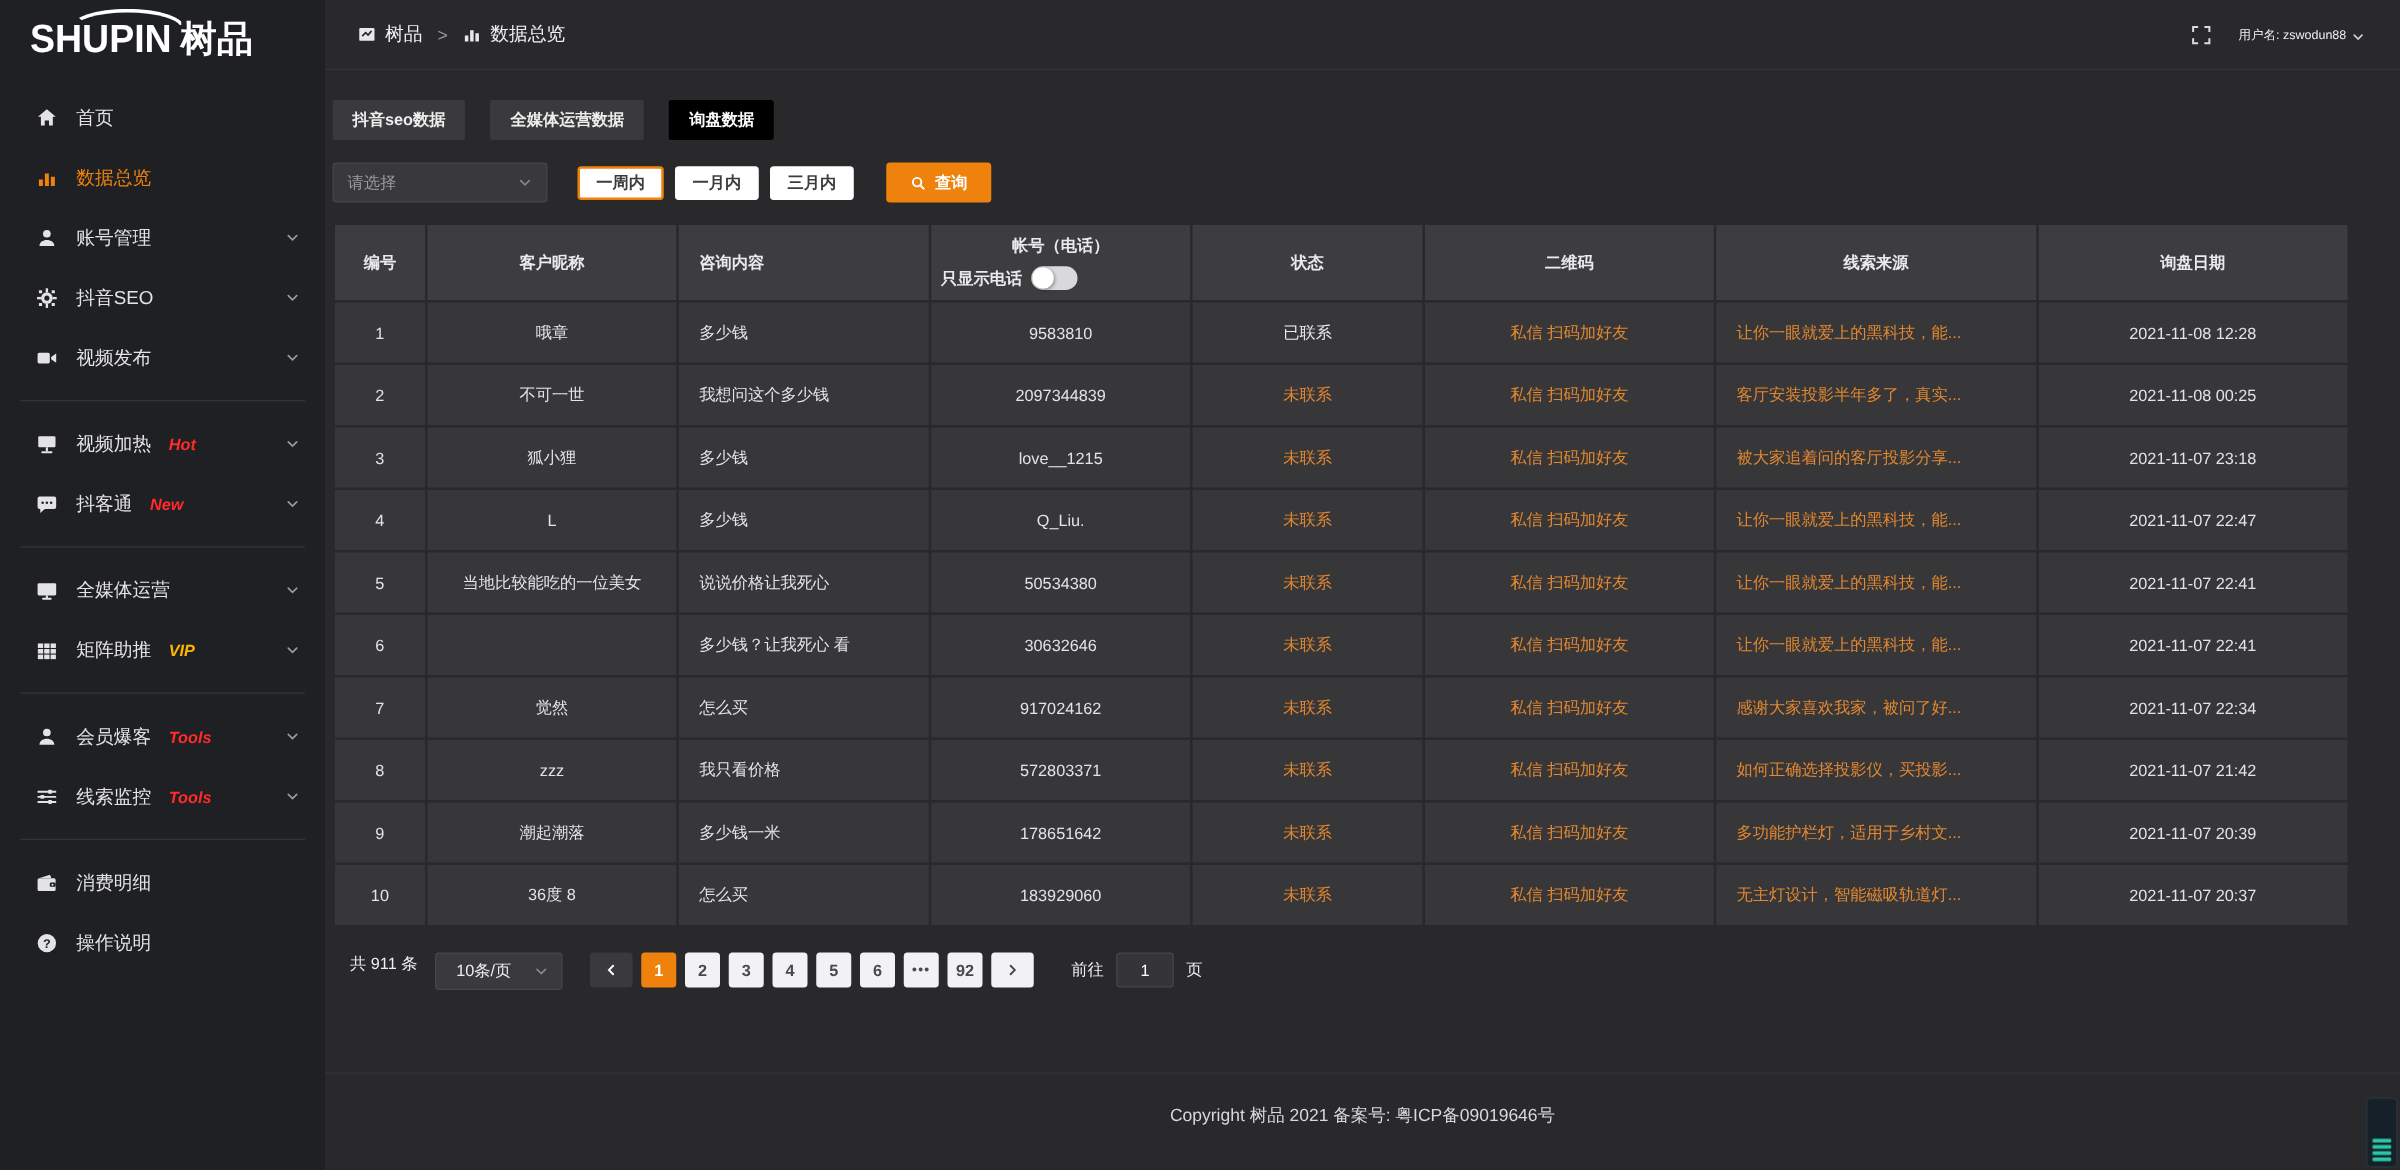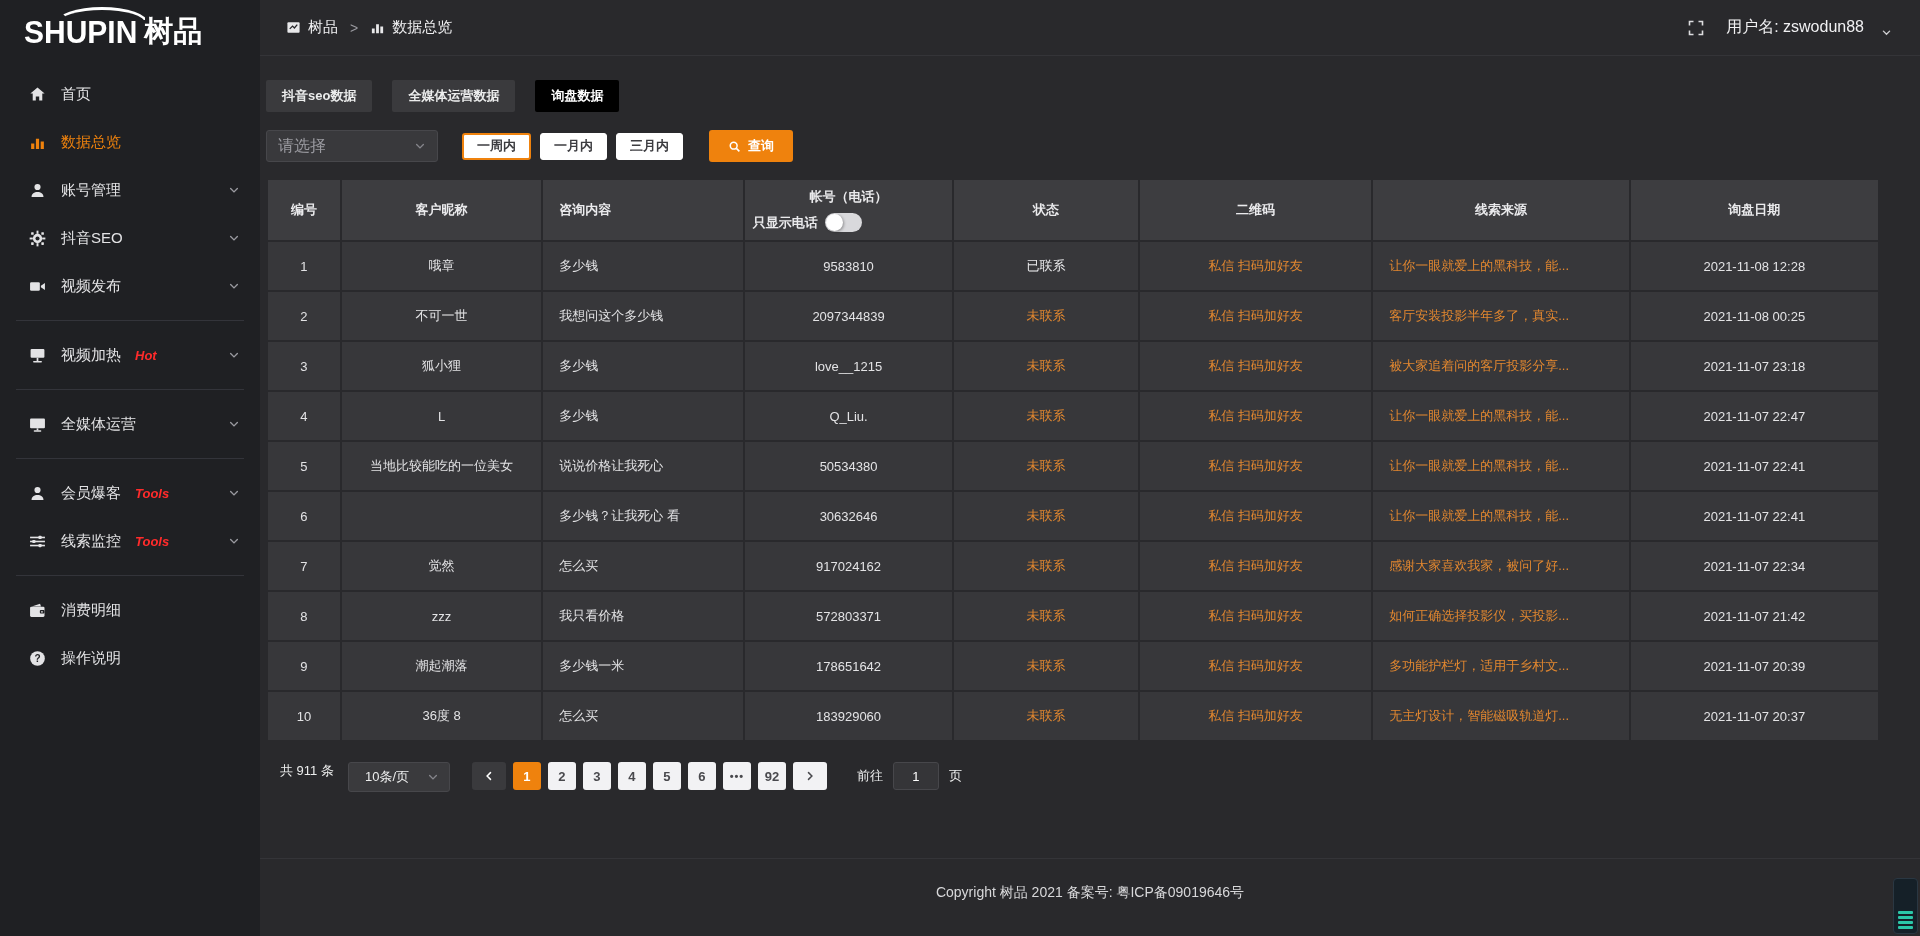--- a/index.html
+++ b/index.html
@@ -34,37 +34,37 @@
   .main { flex:1; display:flex; flex-direction:column; min-width:0; }
   .topbar { height:56px; flex-shrink:0; display:flex; align-items:center; padding:0 28px 0 26px;
     border-bottom:1px solid #343438; }
   .breadcrumb { display:flex; align-items:center; font-size:15px; color:#f0f0f2; }
   .crumb-icon { display:inline-flex; margin-right:7px; color:#e8e8ea; }
   .crumb-icon svg { width:15px; height:15px; }
   .crumb-sep { color:#9a9aa0; margin:0 12px; font-size:14px; }
   .topbar-right { margin-left:auto; display:flex; align-items:center; gap:22px; }
   .fullscreen-btn { color:#dcdcde; display:inline-flex; cursor:pointer; background:none; border:none; padding:0; }
   .fullscreen-btn svg { width:16px; height:16px; }
-  .user { font-size:16px; color:#f0f0f2; display:flex; align-items:flex-end; gap:17px; cursor:pointer; }
+  .user { font-size:10px; color:#f0f0f2; display:flex; align-items:flex-end; gap:4px; cursor:pointer; }
   .user-chevron { display:inline-flex; color:#cfcfd2; }
   .user-chevron svg { width:11px; height:11px; }
 
   .content { flex:1; padding:24px 0 0 6px; }
   .card { width:1614px; }
 
   
   .tabs { display:flex; gap:20px; }
   .tab { height:32px; padding:0 16px; background:#3a3a3d; color:#eceded; border:none; border-radius:2px;
     font-size:13px; font-weight:bold; cursor:pointer; font-family:inherit; }
   .tab.active { background:#000000; color:#fff; }
 
   
   .filters { display:flex; align-items:center; margin-top:18px; }
   .select { width:172px; height:32px; background:#39393c; border:1px solid #47474b; border-radius:3px;
-    display:flex; align-items:center; padding:0 11px; color:#9a9aa0; font-size:16px; cursor:pointer; }
+    display:flex; align-items:center; padding:0 11px; color:#9a9aa0; font-size:13px; cursor:pointer; }
   .sel-chevron { margin-left:auto; color:#85858b; display:inline-flex; }
   .sel-chevron svg { width:12px; height:12px; }
   .ranges { display:flex; margin-left:24px; gap:9px; }
   .range-btn { height:27px; min-width:66px; padding:0 13px; background:#fff; color:#3c3c40;
     border:1px solid #fff; border-radius:3px; font-size:13px; font-weight:bold; cursor:pointer; font-family:inherit; }
   .range-btn.active { border:2px solid #ef820d; }
   .search-btn { height:32px; padding:0 19px; margin-left:26px; background:#ef820d; color:#fff; border:none;
     border-radius:3px; font-size:13px; font-weight:bold; display:inline-flex; align-items:center; gap:7px;
     cursor:pointer; font-family:Liberation Serif, serif; }
   .search-btn svg { width:13px; height:13px; }
@@ -214,33 +214,76 @@
             </svg>
           </span>
           <span class="side-label">视频加热</span>
           <span class="side-badge" style="color: rgb(255, 43, 43);">Hot</span>
           <span class="side-chevron">
             <svg viewBox="0 0 16 16" fill="none" stroke="currentColor" stroke-width="1.8" stroke-linecap="round">
               <path d="M3.5 6l4.5 4.5L12.5 6"></path>
             </svg>
           </span>
         </div>
+        <div class="side-item">
+          <span class="side-icon">
+            <svg viewBox="0 0 16 16">
+              <path fill="currentColor" d="M2.5 2h11a1.5 1.5 0 0 1 1.5 1.5v6.5a1.5 1.5 0 0 1-1.5 1.5H6.5L3 14.5v-3h-.5A1.5 1.5 0 0 1 1 10V3.5A1.5 1.5 0 0 1 2.5 2z"></path>
+              <g fill="#1f2023">
+                <circle cx="4.8" cy="6.8" r=".95"></circle>
+                <circle cx="8" cy="6.8" r=".95"></circle>
+                <circle cx="11.2" cy="6.8" r=".95"></circle>
+              </g>
+            </svg>
+          </span>
+          <span class="side-label">抖客通</span>
+          <span class="side-badge" style="color: rgb(255, 43, 43);">New</span>
+          <span class="side-chevron">
+            <svg viewBox="0 0 16 16" fill="none" stroke="currentColor" stroke-width="1.8" stroke-linecap="round">
+              <path d="M3.5 6l4.5 4.5L12.5 6"></path>
+            </svg>
+          </span>
+        </div>
         <div class="side-divider"></div>
         <div class="side-item">
           <span class="side-icon">
             <svg viewBox="0 0 16 16">
               <g fill="currentColor">
                 <rect x="1" y="2.4" width="14" height="9.2" rx="1"></rect>
                 <rect x="7.2" y="11.6" width="1.6" height="2"></rect>
                 <rect x="4.4" y="13.4" width="7.2" height="1.4" rx=".7"></rect>
               </g>
             </svg>
           </span>
           <span class="side-label">全媒体运营</span>
 
+          <span class="side-chevron">
+            <svg viewBox="0 0 16 16" fill="none" stroke="currentColor" stroke-width="1.8" stroke-linecap="round">
+              <path d="M3.5 6l4.5 4.5L12.5 6"></path>
+            </svg>
+          </span>
+        </div>
+        <div class="side-item">
+          <span class="side-icon">
+            <svg viewBox="0 0 16 16">
+              <g fill="currentColor">
+                <rect x="1.2" y="2.6" width="4" height="3.4"></rect>
+                <rect x="6" y="2.6" width="4" height="3.4"></rect>
+                <rect x="10.8" y="2.6" width="4" height="3.4"></rect>
+                <rect x="1.2" y="6.8" width="4" height="3.4"></rect>
+                <rect x="6" y="6.8" width="4" height="3.4"></rect>
+                <rect x="10.8" y="6.8" width="4" height="3.4"></rect>
+                <rect x="1.2" y="11" width="4" height="3.4"></rect>
+                <rect x="6" y="11" width="4" height="3.4"></rect>
+                <rect x="10.8" y="11" width="4" height="3.4"></rect>
+              </g>
+            </svg>
+          </span>
+          <span class="side-label">矩阵助推</span>
+          <span class="side-badge" style="color: rgb(255, 180, 0);">VIP</span>
           <span class="side-chevron">
             <svg viewBox="0 0 16 16" fill="none" stroke="currentColor" stroke-width="1.8" stroke-linecap="round">
               <path d="M3.5 6l4.5 4.5L12.5 6"></path>
             </svg>
           </span>
         </div>
         <div class="side-divider"></div>
         <div class="side-item">
           <span class="side-icon">
             <svg viewBox="0 0 16 16">

